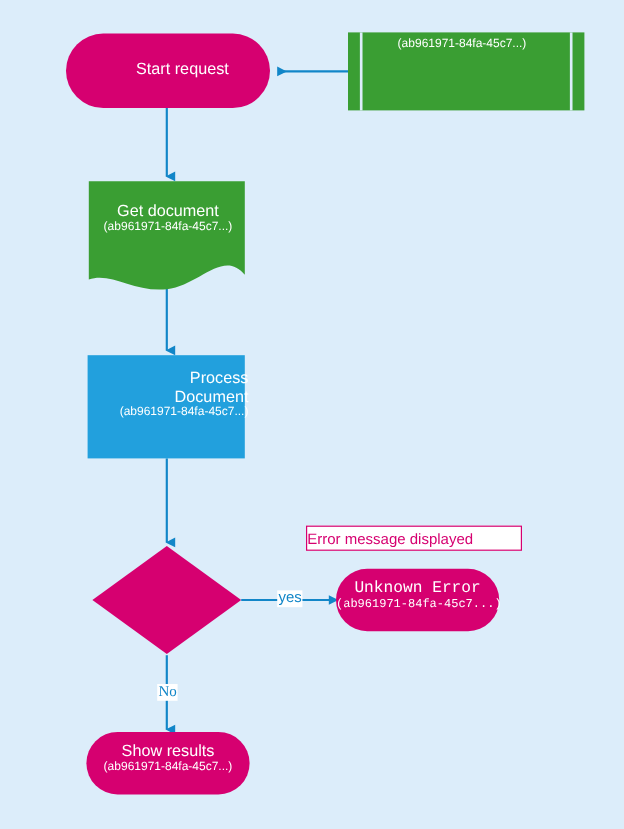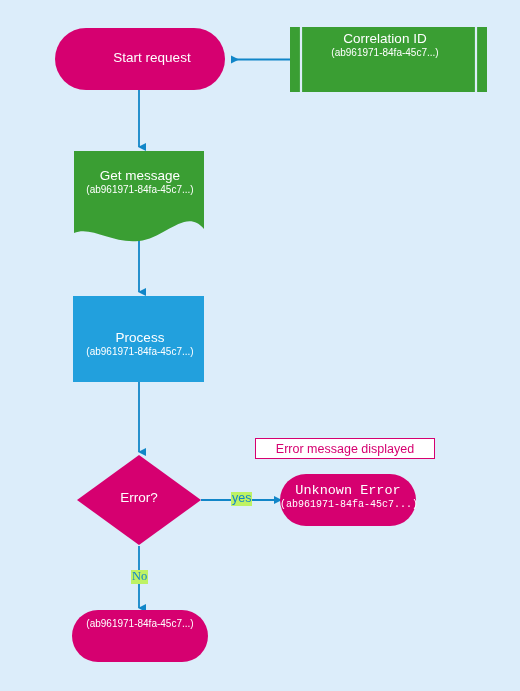--- a/index.html
+++ b/index.html
@@ -46,58 +46,58 @@
   
   #lbl-corr {
     left: 300px; top: 31px; width: 170px;
   }
   
   #lbl-getdoc {
     left: 75px; top: 168px; width: 130px;
   }
   
   #lbl-proc {
-    left: 73px; top: 330px; width: 134px;
+    left: 73px; top: 307px; width: 134px; text-align: right;
   }
   
   #lbl-error {
     left: 75px; top: 490px; width: 128px;
   }
   
   #lbl-unknown {
     left: 280px; top: 483px; width: 136px; font-family: Liberation Mono, monospace;
   }
   
   #lbl-show {
     left: 72px; top: 618px; width: 136px;
   }
   .edge-label {
     position: absolute;
-    background: #bef264;
+    background: #ffffff;
     color: #1186c8;
     font-size: 12.5px;
     line-height: 1.1;
     padding: 0 1px;
     pointer-events: none;
   }
   #lbl-yes { left: 231px; top: 492px; }
   #lbl-no  { left: 131px; top: 570px; font-family: Liberation Serif, serif; }
 
   .callout {
     position: absolute;
     left: 255px;
     top: 438px;
     width: 180px;
     height: 21px;
     background: #ffffff;
     border: 1.5px solid #d60070;
     color: #d60070;
     font-size: 12.5px;
     line-height: 21px;
-    text-align: center;
+    text-align: left;
     box-sizing: border-box;
     white-space: nowrap;
   }
 </style>
 </head>
 <body>
 
 <div id="canvas">
 
   <svg class="layer" viewBox="0 0 520 691" xmlns="http://www.w3.org/2000/svg">
@@ -147,44 +147,42 @@
     <rect x="280" y="474" width="136" height="52" rx="26" ry="26" fill="#d60070"></rect>
 
     <rect x="72" y="610" width="136" height="52" rx="26" ry="26" fill="#d60070"></rect>
   </svg>
 
   <div class="node-label" id="lbl-start">
     <div class="node-title">Start request</div>
   </div>
 
   <div class="node-label" id="lbl-corr">
-    <div class="node-title">Correlation ID</div>
     <div class="node-sub">(ab961971-84fa-45c7...)</div>
   </div>
 
   <div class="node-label" id="lbl-getdoc">
-    <div class="node-title">Get message</div>
+    <div class="node-title">Get document</div>
     <div class="node-sub">(ab961971-84fa-45c7...)</div>
   </div>
 
   <div class="node-label" id="lbl-proc">
     <div class="node-title">Process</div>
+    <div class="node-title">Document</div>
     <div class="node-sub">(ab961971-84fa-45c7...)</div>
   </div>
 
-  <div class="node-label" id="lbl-error">
-    <div class="node-title">Error?</div>
-  </div>
 
   <div class="node-label" id="lbl-unknown">
     <div class="node-title">Unknown Error</div>
     <div class="node-sub">(ab961971-84fa-45c7...)</div>
   </div>
 
   <div class="node-label" id="lbl-show">
+    <div class="node-title">Show results</div>
     <div class="node-sub">(ab961971-84fa-45c7...)</div>
   </div>
 
   <div class="edge-label" id="lbl-yes">yes</div>
   <div class="edge-label" id="lbl-no">No</div>
 
   <div class="callout">Error message displayed</div>
 
 </div>
 

